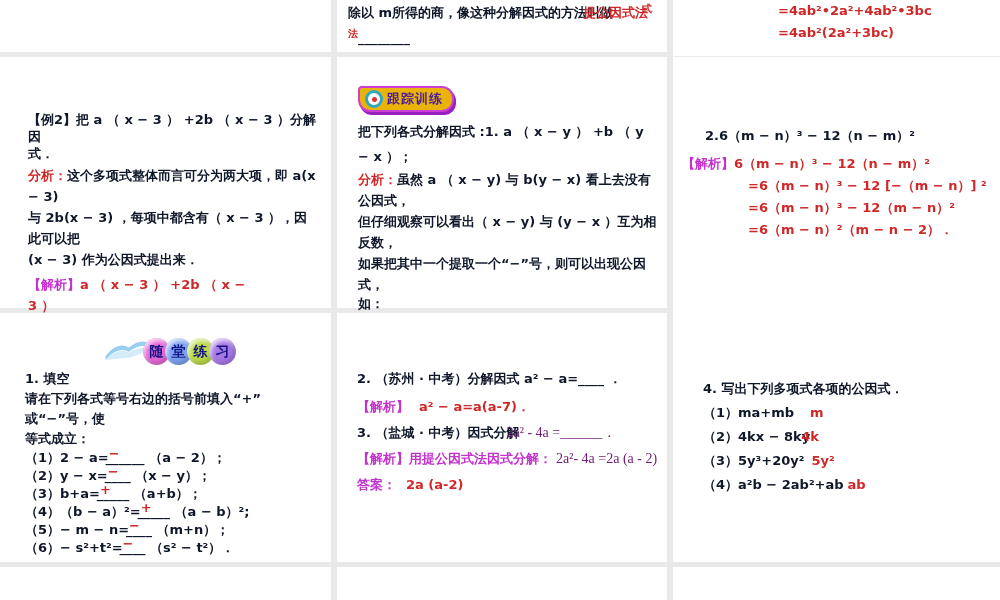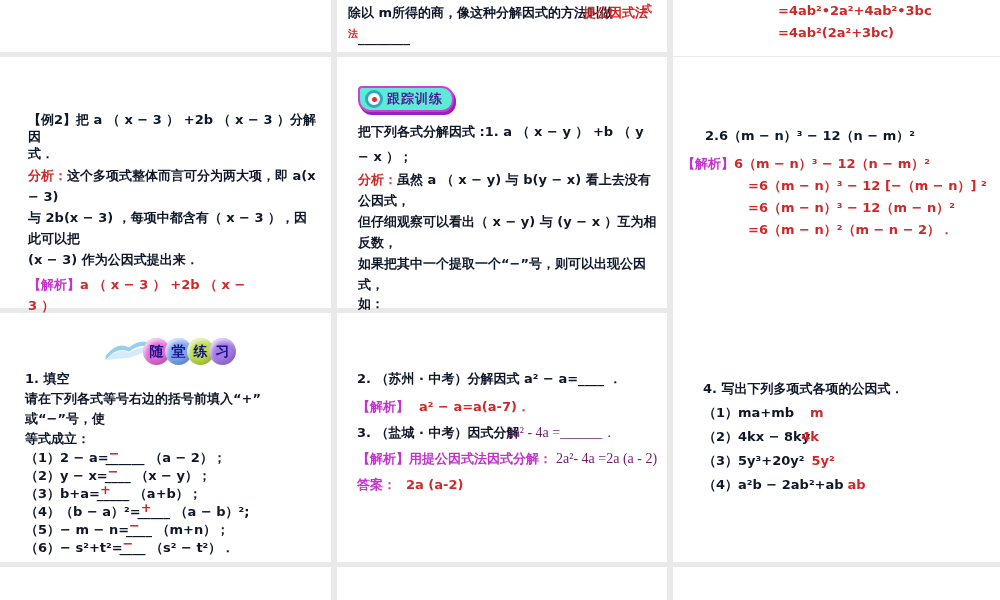--- a/index.html
+++ b/index.html
@@ -34,21 +34,21 @@
   .it{}
   .lh17{line-height:17px}.lh18{line-height:18px}.lh20{line-height:20px}
   .lh21{line-height:21px}.lh22{line-height:22px}.lh24{line-height:24px}.lh25{line-height:25px}
 
   .ov1{margin-left:-30px}
   .ovs{font-size:10px;position:relative;top:-5px;margin-left:-6px}
   .ans{position:relative;top:-4px;margin-right:-14px}
 
   
   .tbadge{position:absolute;left:21px;top:29px;height:22px;padding:0 9px 0 5px;
-    background:#5eead4;border:2px solid #cc3fd4;border-radius:4px 12px 12px 12px;
+    background:#eab308;border:2px solid #cc3fd4;border-radius:4px 12px 12px 12px;
     box-shadow:2px 3px 0 #9920c0;display:flex;align-items:center;gap:4px}
   .target-icon{width:12px;height:12px;border-radius:50%;border:3px solid #2fa8c0;
     background:#fff;display:inline-flex;align-items:center;justify-content:center;flex:none}
   .target-icon .dot{width:5px;height:5px;border-radius:50%;background:#e03030}
   .tbadge-label{color:#4a1d9e;font-size:13px;letter-spacing:1px;white-space:nowrap}
 
   
   .sbadge{position:absolute;left:104px;top:22px;display:flex;align-items:center}
   .book-icon{margin-right:-6px;display:inline-block}
   .cball{width:27px;height:27px;border-radius:50%;margin-left:-5px;

